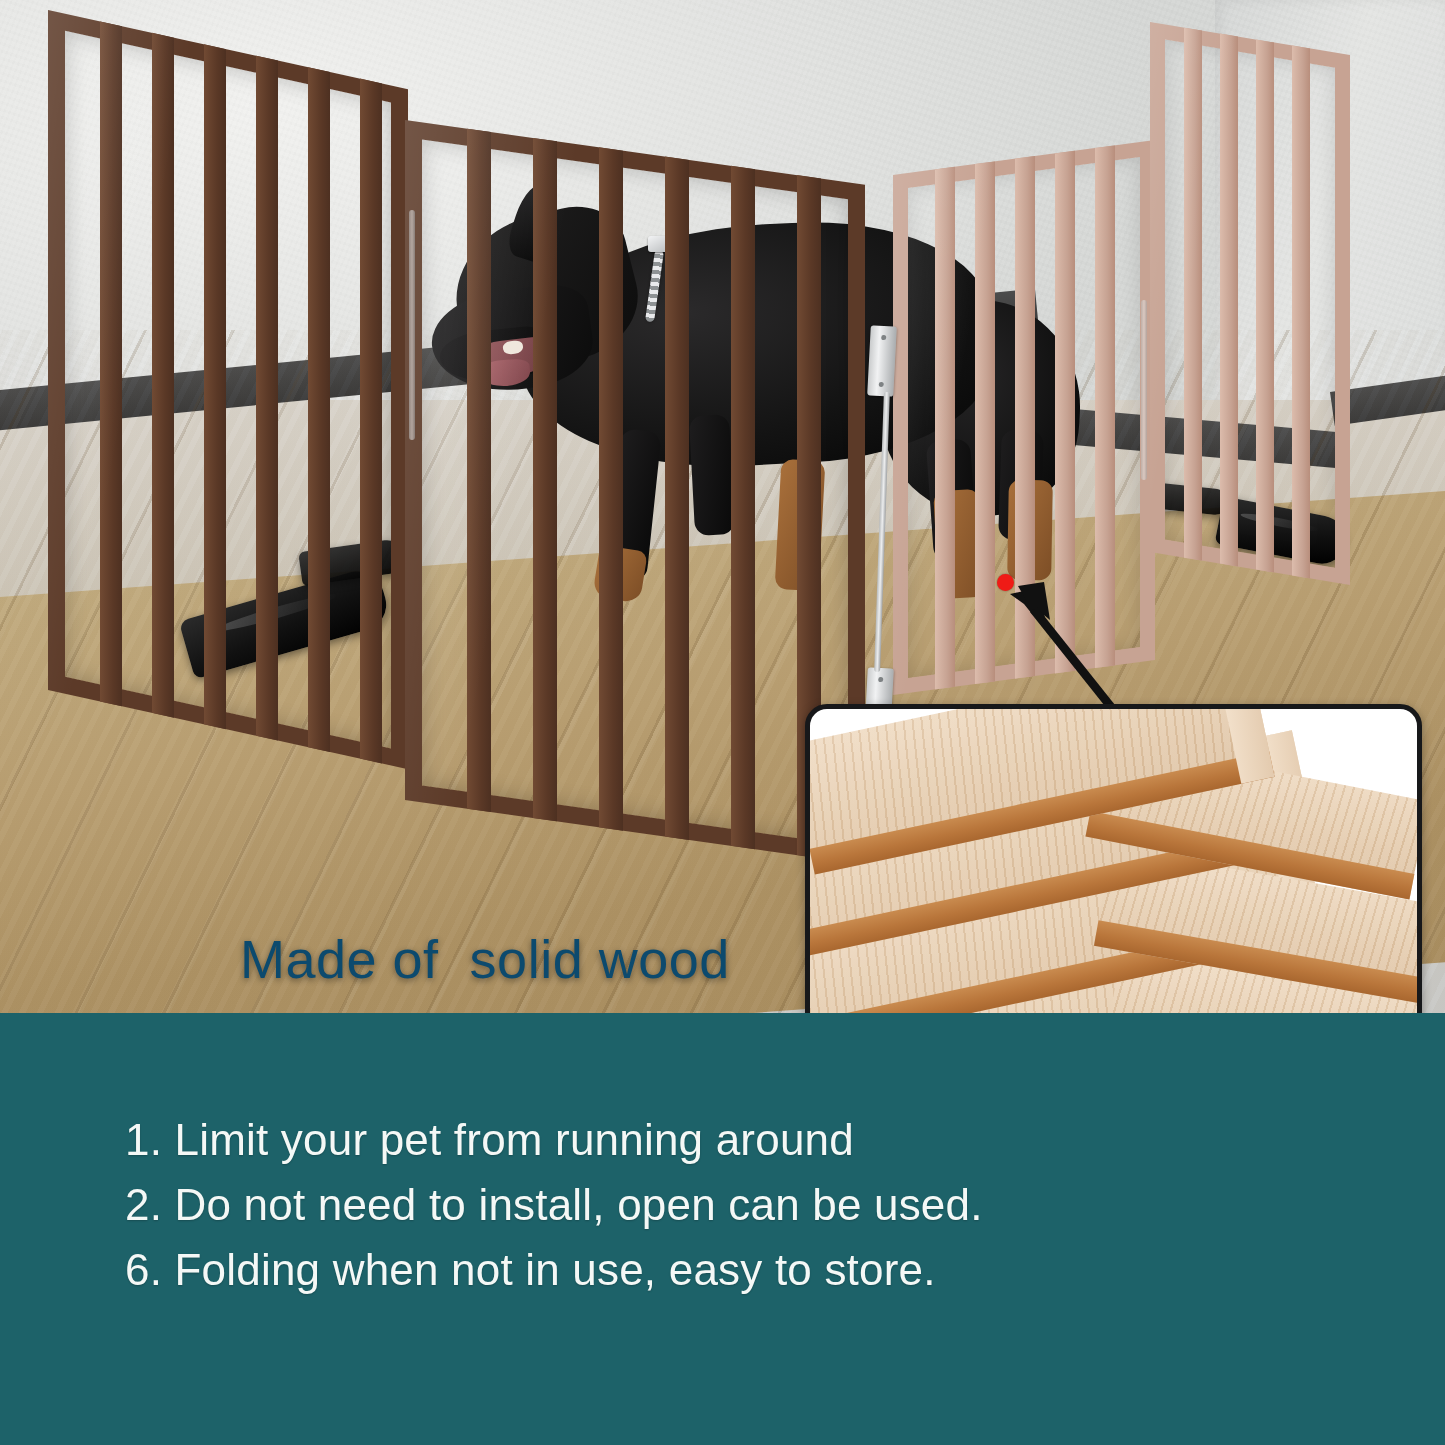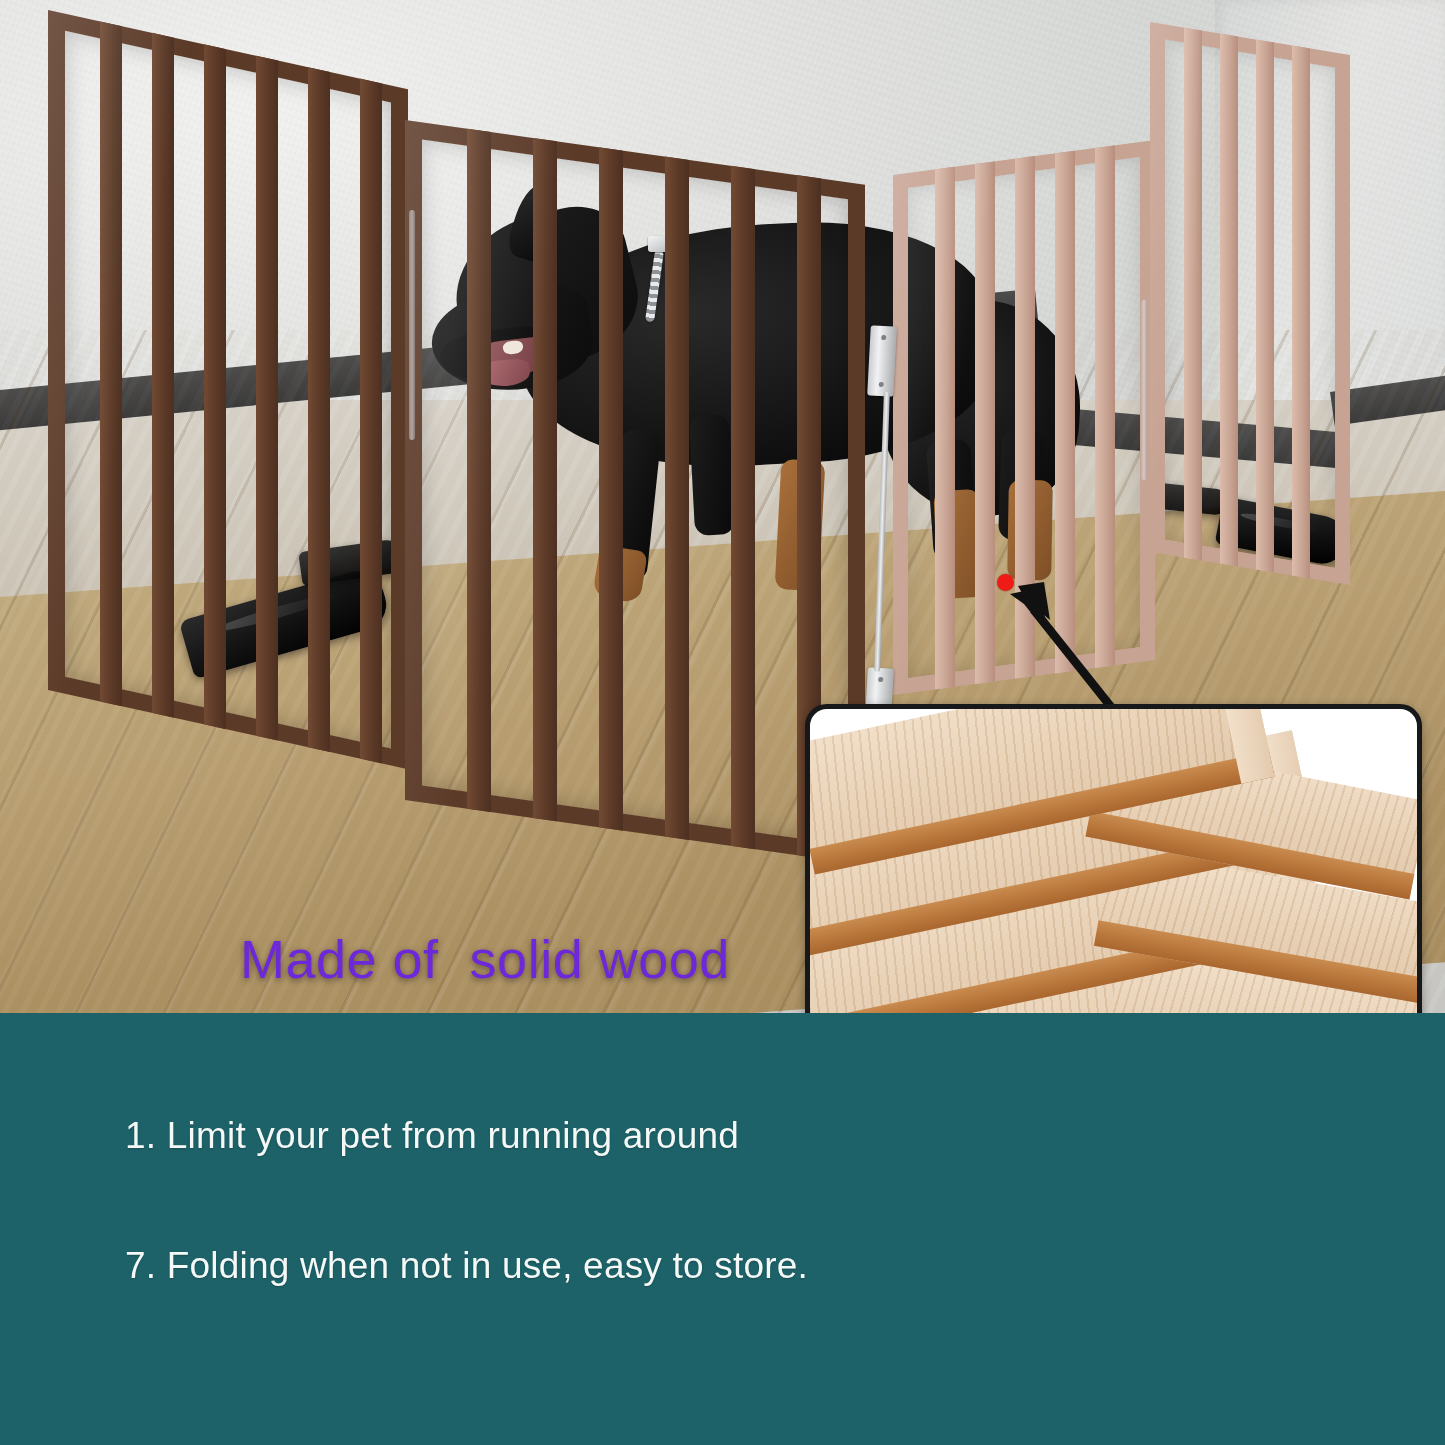--- a/index.html
+++ b/index.html
@@ -289,30 +289,30 @@
   }
 
   
   #band{
     position:absolute;left:0;top:1013px;width:1445px;height:432px;
     background:#1d6269;
   }
   .feature-line{
     position:absolute;left:125px;
     color:#f4f8f6;
-    font-size:37px;
+    font-size:44px;
     letter-spacing:.2px;
     white-space:nowrap;
     text-shadow:0 1px 2px rgba(0,0,0,.22);
   }
 
   
   #caption{
     position:absolute;left:240px;top:928px;
-    color:#6d28d9;
+    color:#0c4a6e;
     font-size:54px;
     letter-spacing:.5px;
     white-space:pre;
     text-shadow:0 2px 6px rgba(0,0,0,.45);
   }
 </style>
 </head>
 <body>
 
 <div id="page">
@@ -465,16 +465,17 @@
     <div class="plank" style="left:-14px;top:-14px;width:470px;height:132px;transform:rotate(-12deg);">
       <div class="plank-face"></div>
       <div class="plank-grain"></div>
       <div class="plank-edge"></div>
       <div class="plank-end"></div>
     </div>
   </div>
 
   <div id="band">
     <div class="feature-line" style="top:1115px;margin-top:-1013px;">1. Limit your pet from running around</div>
-    <div class="feature-line" style="top:1245px;margin-top:-1013px;">7. Folding when not in use, easy to store.</div>
+    <div class="feature-line" style="top:1180px;margin-top:-1013px;">2. Do not need to install, open can be used.</div>
+    <div class="feature-line" style="top:1245px;margin-top:-1013px;">6. Folding when not in use, easy to store.</div>
   </div>
 
 </div>
 
 </body></html>

